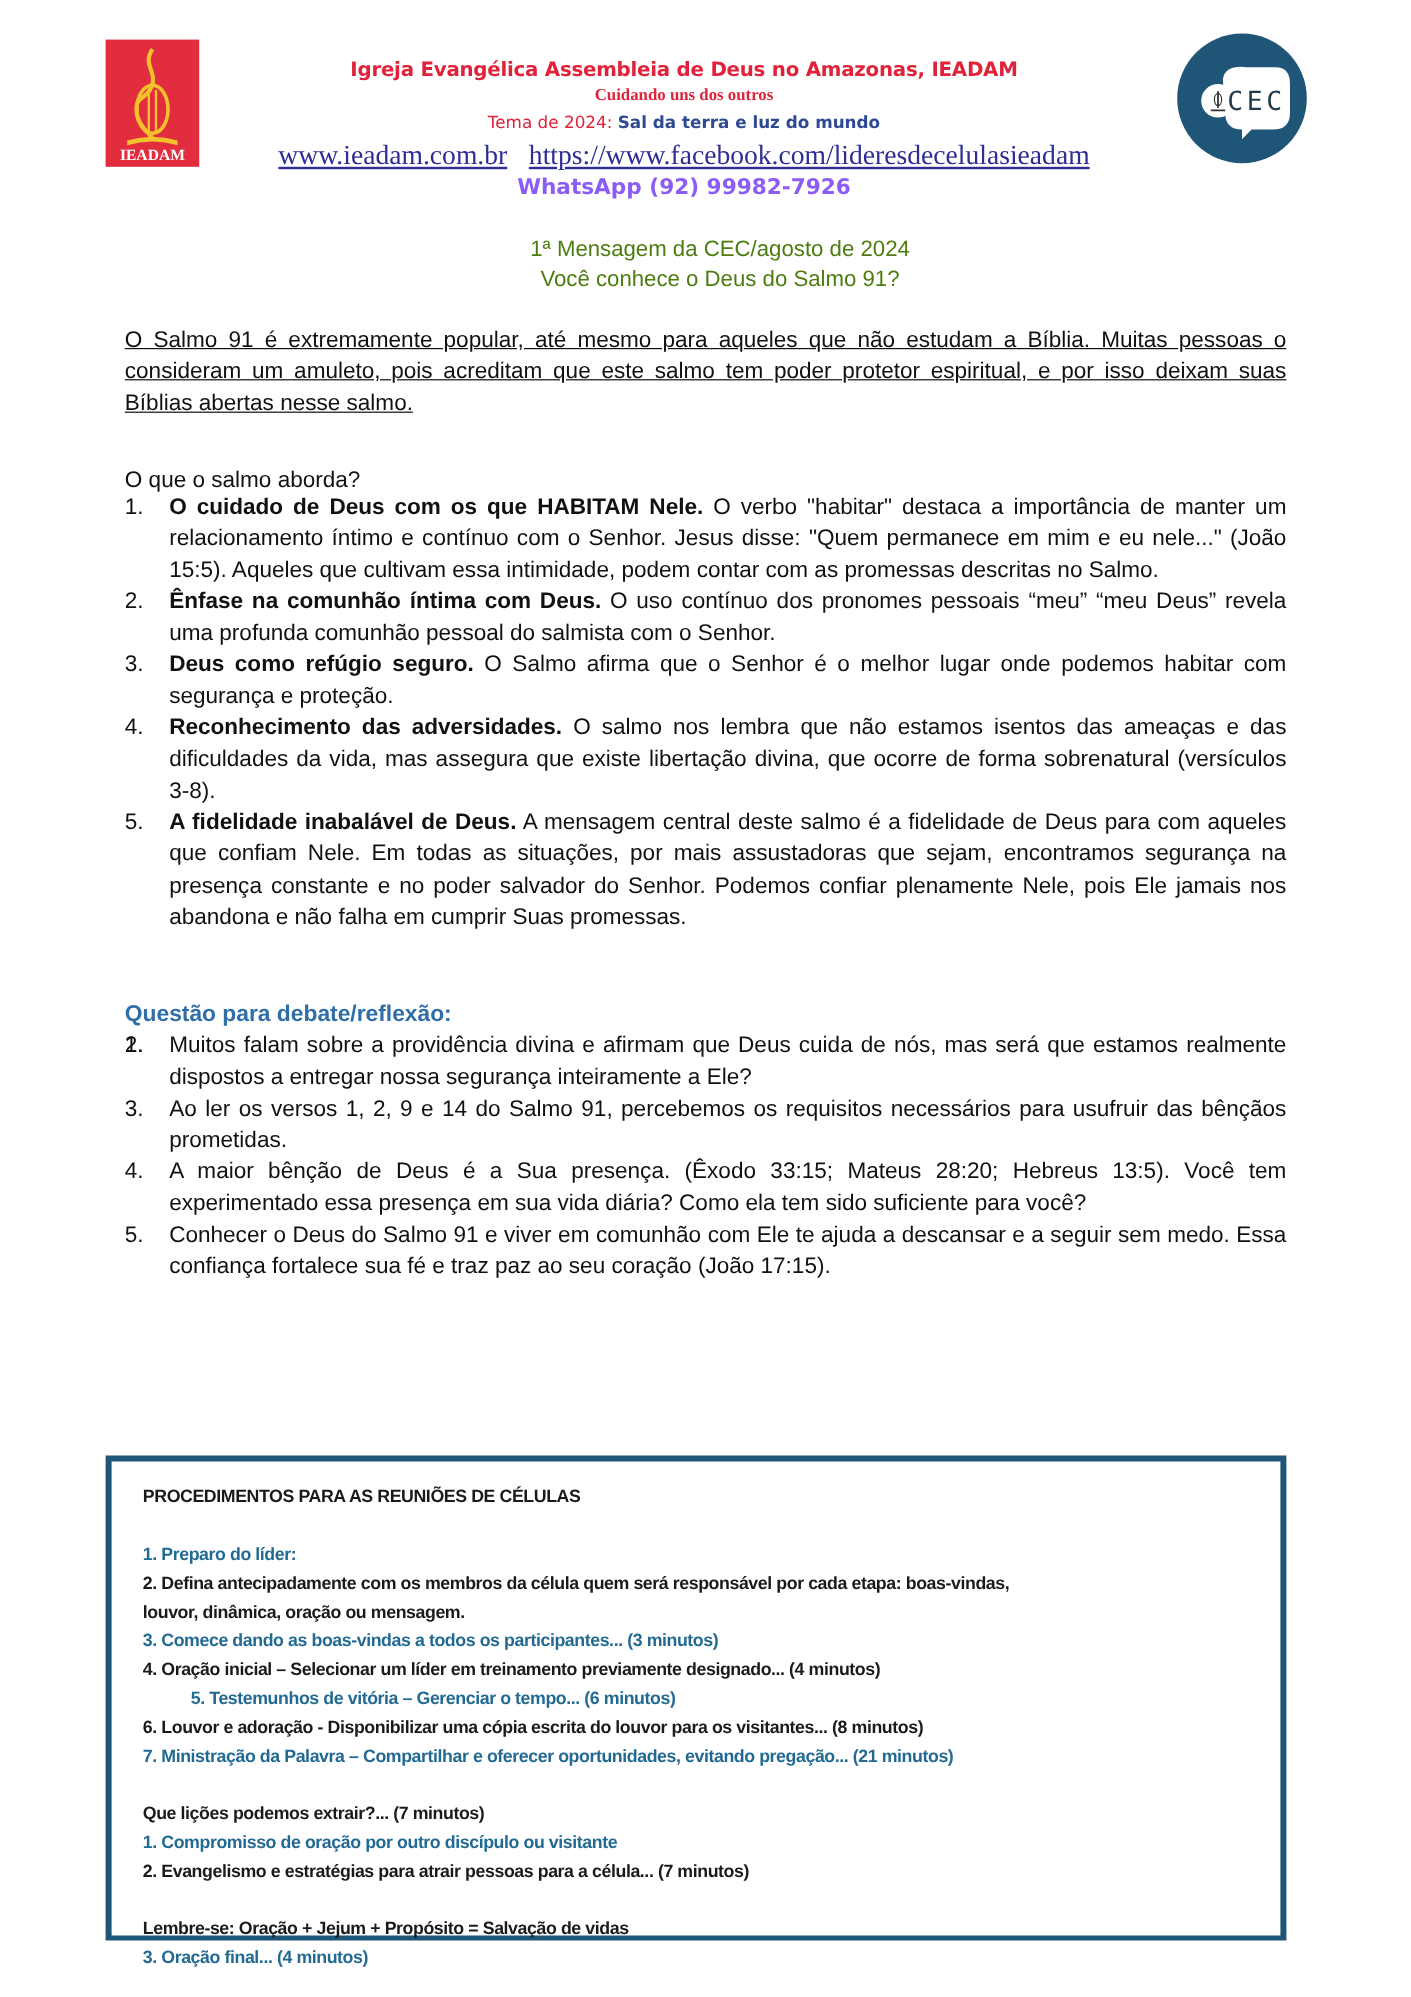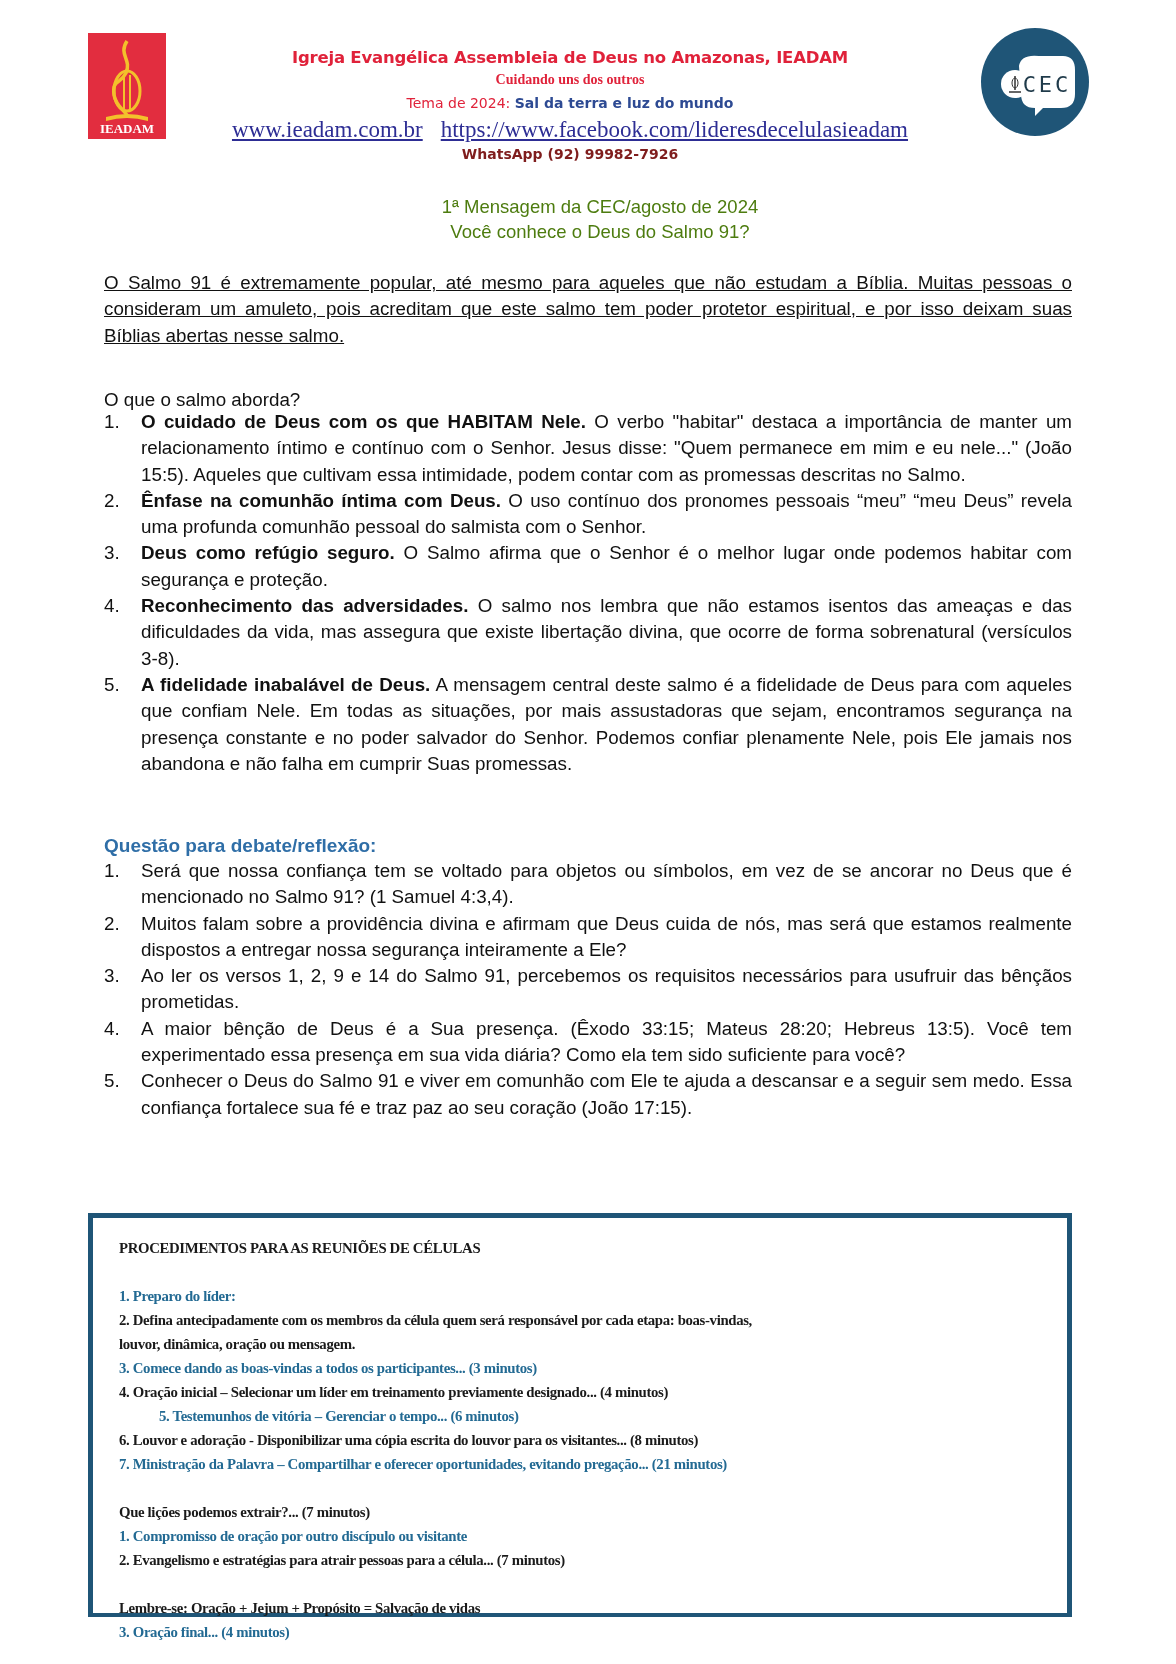--- a/index.html
+++ b/index.html
@@ -12,21 +12,21 @@
   .logo-right svg { display:block; }
 
   .hdr { position: absolute; left: 170px; width: 800px; text-align: center; }
   .hdr-church { top: 48px; font-family: "DejaVu Sans", sans-serif; font-weight: bold; font-size: 16.5px; color: #e0223a; letter-spacing: -0.2px; }
   .hdr-motto { top: 72px; font-family: Liberation Serif, serif; font-weight: bold; font-size: 14px; color: #e0223a; text-align: center; }
   .hdr-theme { top: 95px; font-family: "DejaVu Sans", sans-serif; font-size: 14px; color: #e0223a; }
   .hdr-theme b { color: #2d4a93; }
   .hdr-links { top: 117px; font-family: "Liberation Serif", serif; font-size: 23px; color: #2d2d94; }
   .hdr-links a { color: #2d2d94; text-decoration: underline; }
   .hdr-links .gap { display: inline-block; width: 18px; }
-  .hdr-whats { top: 146px; font-family: "DejaVu Sans", sans-serif; font-weight: bold; font-size: 14px; color: #7f1d1d; }
+  .hdr-whats { top: 146px; font-family: "DejaVu Sans", sans-serif; font-weight: bold; font-size: 18px; color: #8b5cf6; }
 
   
   .title { position: absolute; left: 200px; width: 800px; text-align: center; font-size: 18.5px; line-height: 26px; color: #4d7c0f; }
   .title-1 { top: 194px; }
   .title-2 { top: 219px; }
 
   
   .body { position: absolute; left: 104px; width: 968px; font-size: 18.8px; line-height: 26.3px; color: #111; }
   .justify { text-align: justify; text-decoration: underline; }
   .intro { top: 270px; }
@@ -35,21 +35,21 @@
   ol.list { list-style: none; margin: 0; padding: 0; }
   ol.list li { position: relative; padding-left: 37px; text-align: justify; }
   ol.list li .num { position: absolute; left: 0; top: 0; width: 30px; }
   .list-1 { position: absolute; left: 104px; width: 968px; top: 409px; font-size: 18.8px; line-height: 26.3px; }
   .list-2 { position: absolute; left: 104px; width: 968px; top: 858px; font-size: 18.8px; line-height: 26.3px; }
   .bold { font-weight: bold; }
 
   .section-h { position: absolute; left: 104px; top: 835px; font-size: 19px; font-weight: bold; color: #2f6ea7; }
 
   
-  .proc { position: absolute; left: 88px; top: 1213px; width: 984px; height: 404px; border: 5px solid #1f5577; border-bottom-width: 4px; box-sizing: border-box; font-family: Liberation Serif, serif; font-weight: bold; font-size: 14.8px; letter-spacing: -0.35px; }
+  .proc { position: absolute; left: 88px; top: 1213px; width: 984px; height: 404px; border: 5px solid #1f5577; border-bottom-width: 4px; box-sizing: border-box; font-family: Liberation Sans, sans-serif; font-weight: bold; font-size: 14.8px; letter-spacing: -0.35px; }
   .proc .line { position: absolute; left: 26px; white-space: nowrap; }
   .proc .blue { color: #236a93; }
   .proc .dark { color: #1a1a1a; }
 </style>
 </head>
 <body>
 
 <div class="logo-left">
   <svg width="78" height="106" viewBox="0 0 78 106">
     <path d="M39 8 C30 22 44 26 38 40 C32 52 24 46 26 62 C28 74 38 78 40 84" stroke="#f3c12b" stroke-width="3.5" fill="none"></path>
@@ -92,21 +92,21 @@
 <ol class="list list-1">
   <li><span class="num">1.</span><span class="bold">O cuidado de Deus com os que HABITAM Nele.</span><span> O verbo "habitar" destaca a importância de manter um relacionamento íntimo e contínuo com o Senhor. Jesus disse: "Quem permanece em mim e eu nele..." (João 15:5). Aqueles que cultivam essa intimidade, podem contar com as promessas descritas no Salmo.</span></li>
   <li><span class="num">2.</span><span class="bold">Ênfase na comunhão íntima com Deus.</span><span> O uso contínuo dos pronomes pessoais “meu” “meu Deus” revela uma profunda comunhão pessoal do salmista com o Senhor.</span></li>
   <li><span class="num">3.</span><span class="bold">Deus como refúgio seguro.</span><span> O Salmo afirma que o Senhor é o melhor lugar onde podemos habitar com segurança e proteção.</span></li>
   <li><span class="num">4.</span><span class="bold">Reconhecimento das adversidades.</span><span> O salmo nos lembra que não estamos isentos das ameaças e das dificuldades da vida, mas assegura que existe libertação divina, que ocorre de forma sobrenatural (versículos 3-8).</span></li>
   <li><span class="num">5.</span><span class="bold">A fidelidade inabalável de Deus.</span><span> A mensagem central deste salmo é a fidelidade de Deus para com aqueles que confiam Nele. Em todas as situações, por mais assustadoras que sejam, encontramos segurança na presença constante e no poder salvador do Senhor. Podemos confiar plenamente Nele, pois Ele jamais nos abandona e não falha em cumprir Suas promessas.</span></li>
 </ol>
 
 <div class="section-h">Questão para debate/reflexão:</div>
 <ol class="list list-2">
-  <li><span class="num">1.</span><span>Será que nossa confiança tem se voltado para objetos ou símbolos, em vez de se ancorar no Deus que é mencionado no Salmo 91? (1 Samuel 4:3,4).</span></li>
+  <li><span class="num">1.</span></li>
   <li><span class="num">2.</span><span>Muitos falam sobre a providência divina e afirmam que Deus cuida de nós, mas será que estamos realmente dispostos a entregar nossa segurança inteiramente a Ele?</span></li>
   <li><span class="num">3.</span><span>Ao ler os versos 1, 2, 9 e 14 do Salmo 91, percebemos os requisitos necessários para usufruir das bênçãos prometidas.</span></li>
   <li><span class="num">4.</span><span>A maior bênção de Deus é a Sua presença. (Êxodo 33:15; Mateus 28:20; Hebreus 13:5). Você tem experimentado essa presença em sua vida diária? Como ela tem sido suficiente para você?</span></li>
   <li><span class="num">5.</span><span>Conhecer o Deus do Salmo 91 e viver em comunhão com Ele te ajuda a descansar e a seguir sem medo. Essa confiança fortalece sua fé e traz paz ao seu coração (João 17:15).</span></li>
 </ol>
 
 <div class="proc">
   <div class="line dark" style="top:22px;">PROCEDIMENTOS PARA AS REUNIÕES DE CÉLULAS</div>
   <div class="line blue" style="top:70px;">1. Preparo do líder:</div>
   <div class="line dark" style="top:94px;">2. Defina antecipadamente com os membros da célula quem será responsável por cada etapa: boas-vindas,</div>

